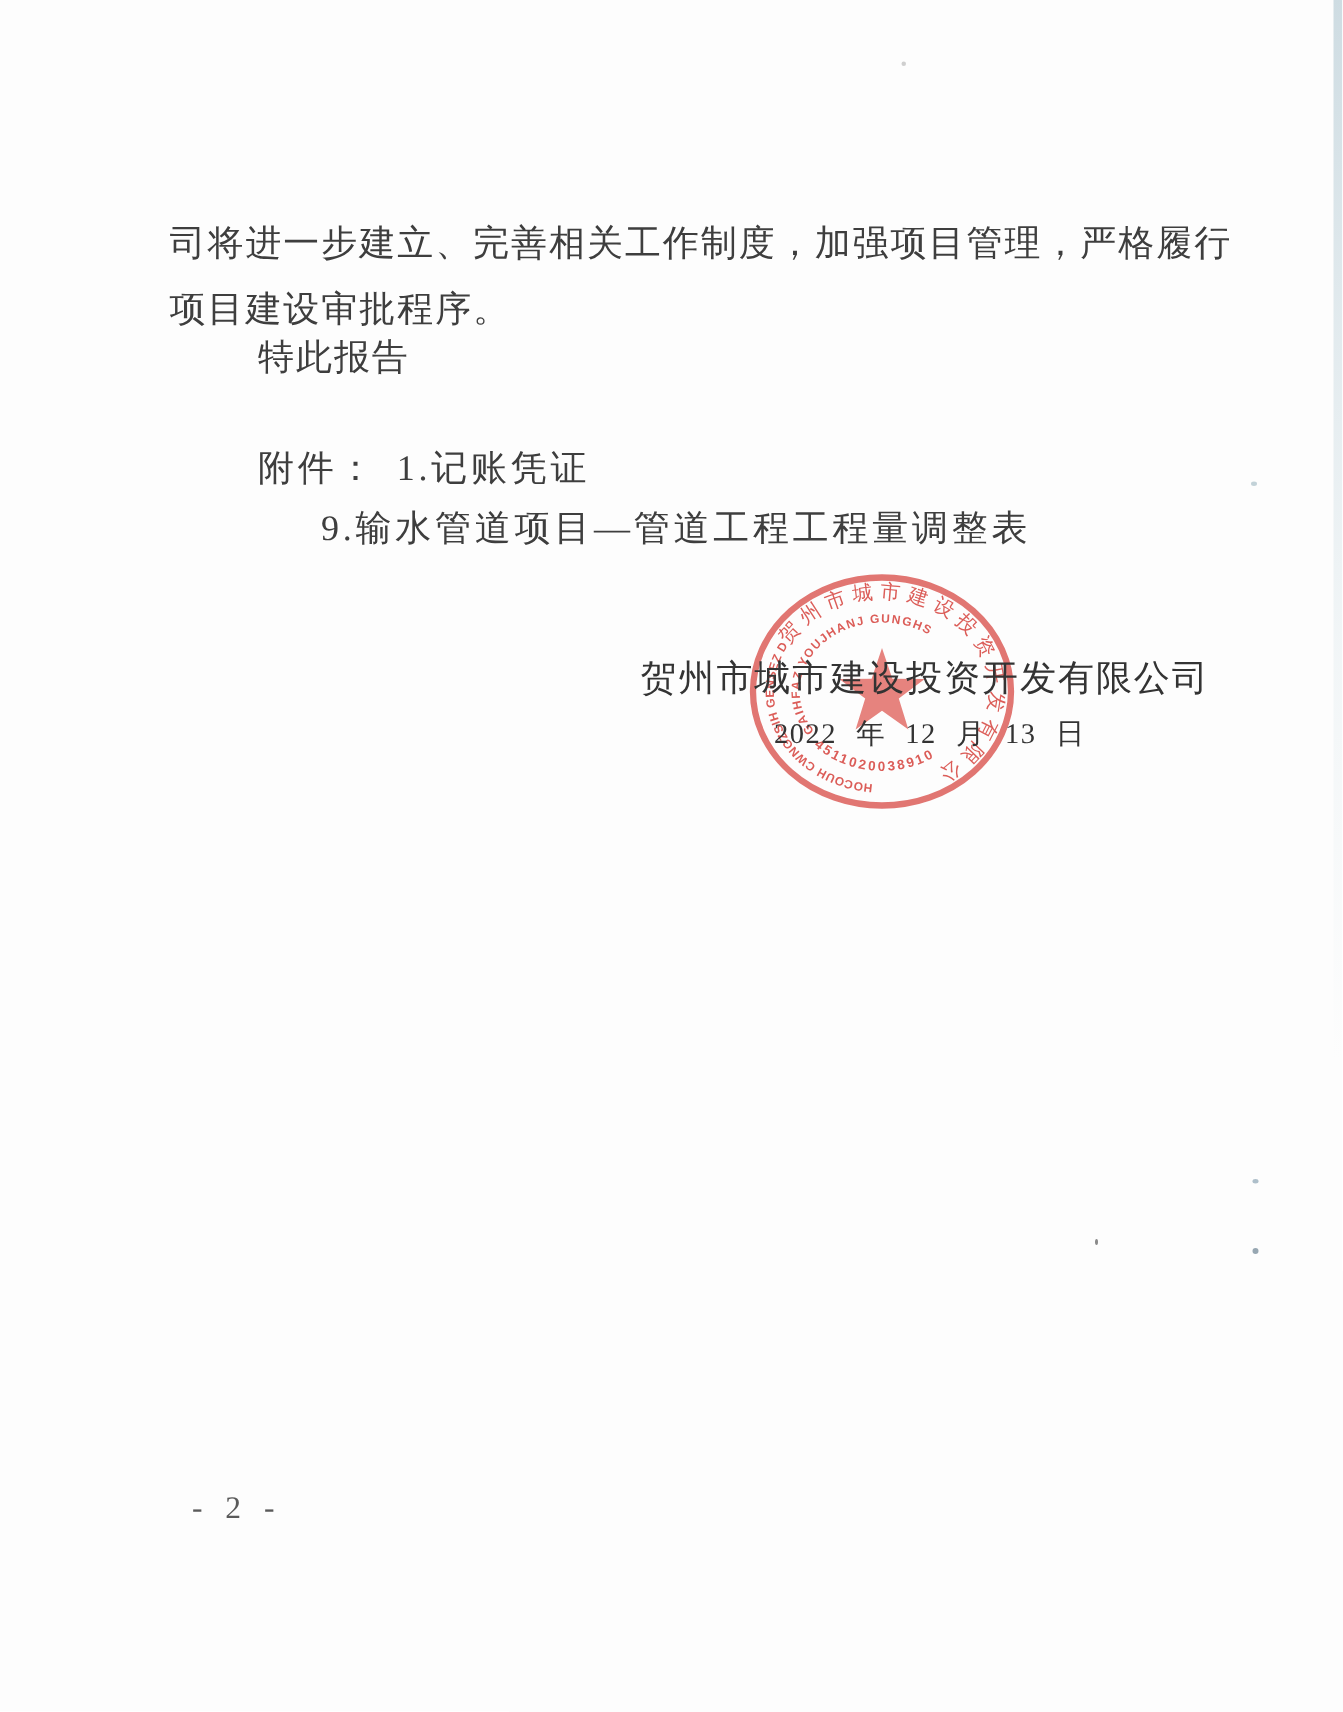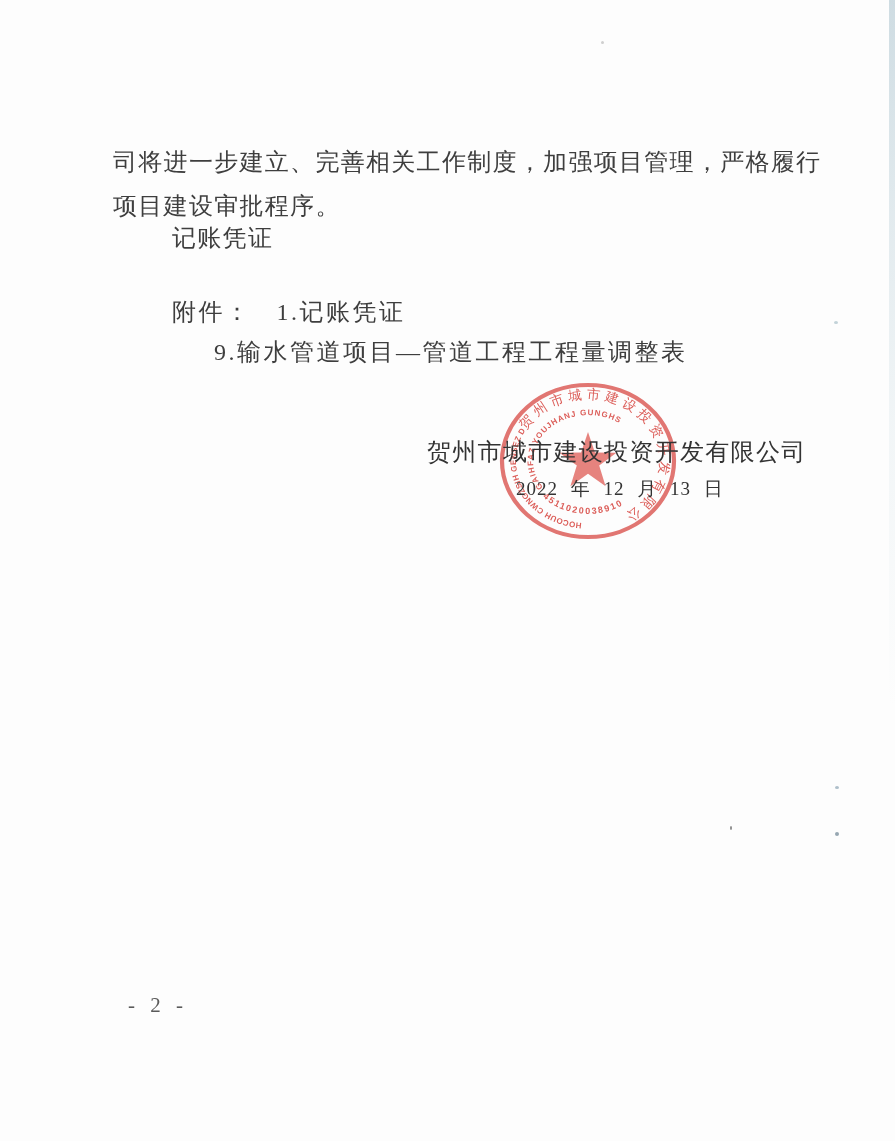--- a/index.html
+++ b/index.html
@@ -16,21 +16,21 @@
     color:#3e3e3e;
     font-size:24px;
     letter-spacing:1.3px;
     white-space:nowrap;
     z-index:3;
   }
   .l1 { left:113px; top:146px; }
   .l2 { left:113px; top:190px; }
   .l3 { left:172px; top:222px; }
   .a1 { left:172px; top:296px; letter-spacing:2.5px; }
-  .a1 .item { margin-left:25px; }
+  .a1 .item { margin-left:13px; }
   .a2 { left:214px; top:336px; letter-spacing:2.5px; }
   .company { left:427px; top:436px; color:#333333; }
   .date { left:516px; top:476px; color:#333333; font-size:19px; letter-spacing:1px; word-spacing:7px; }
   .pageno {
     position:absolute; left:128px; top:993px;
     color:#5a5a5a; font-size:21px; letter-spacing:5px;
     z-index:3; white-space:nowrap;
   }
   .seal {
     position:absolute; left:478px; top:361px;
@@ -60,21 +60,21 @@
 </style>
 </head>
 <body>
 
 <div class="page">
 
   <div class="scan-edge"></div>
 
   <p class="txt l1">司将进一步建立、完善相关工作制度，加强项目管理，严格履行</p>
   <p class="txt l2">项目建设审批程序。</p>
-  <p class="txt l3">记账凭证</p>
+  <p class="txt l3">特此报告</p>
 
   <p class="txt a1">
     <span>附件：</span><span class="item">1.记账凭证</span>
   </p>
   <p class="txt a2">9.输水管道项目—管道工程工程量调整表</p>
 
   <div class="seal">
     <svg width="220" height="200" viewBox="0 0 220 200" xmlns="http://www.w3.org/2000/svg">
       <defs>
         <path id="arcLatin" d="M 103.7 161.8 A 72 62 0 0 1 46.4 70.9" fill="none"></path>

